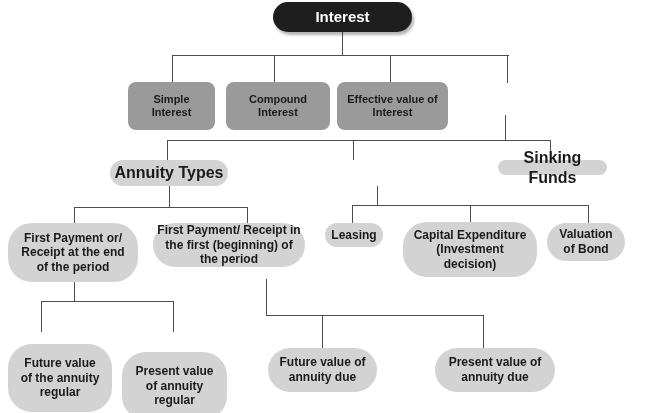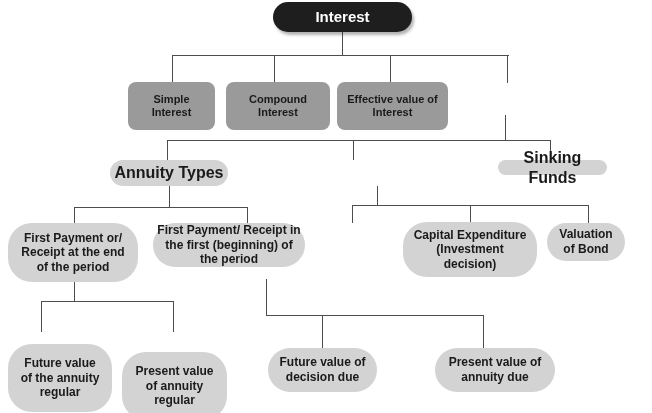--- a/index.html
+++ b/index.html
@@ -104,35 +104,36 @@
   <div class="node light pill" style="left:498px;top:160px;width:109px;height:15px">Sinking Funds</div>
 
   <div class="node light" style="left:8px;top:223px;width:130px;height:59px">First Payment or/
 Receipt at the end
 of the period</div>
 
   <div class="node light" style="left:153px;top:223px;width:152px;height:44px">First Payment/ Receipt in
 the first (beginning) of
 the period</div>
 
+  <div class="node light" style="left:325px;top:223px;width:58px;height:24px">Leasing</div>
 
   <div class="node light" style="left:547px;top:223px;width:78px;height:38px">Valuation
 of Bond</div>
 
   <div class="node light" style="left:403px;top:222px;width:134px;height:55px">Capital Expenditure
 (Investment
 decision)</div>
 
   <div class="node light" style="left:8px;top:344px;width:104px;height:68px">Future value
 of the annuity
 regular</div>
 
   <div class="node light" style="left:122px;top:352px;width:105px;height:68px">Present value
 of annuity
 regular</div>
 
   <div class="node light" style="left:268px;top:348px;width:109px;height:44px">Future value of
-decision due</div>
+annuity due</div>
 
   <div class="node light" style="left:435px;top:348px;width:120px;height:44px">Present value of
 annuity due</div>
 
 </div>
 
 </body></html>

